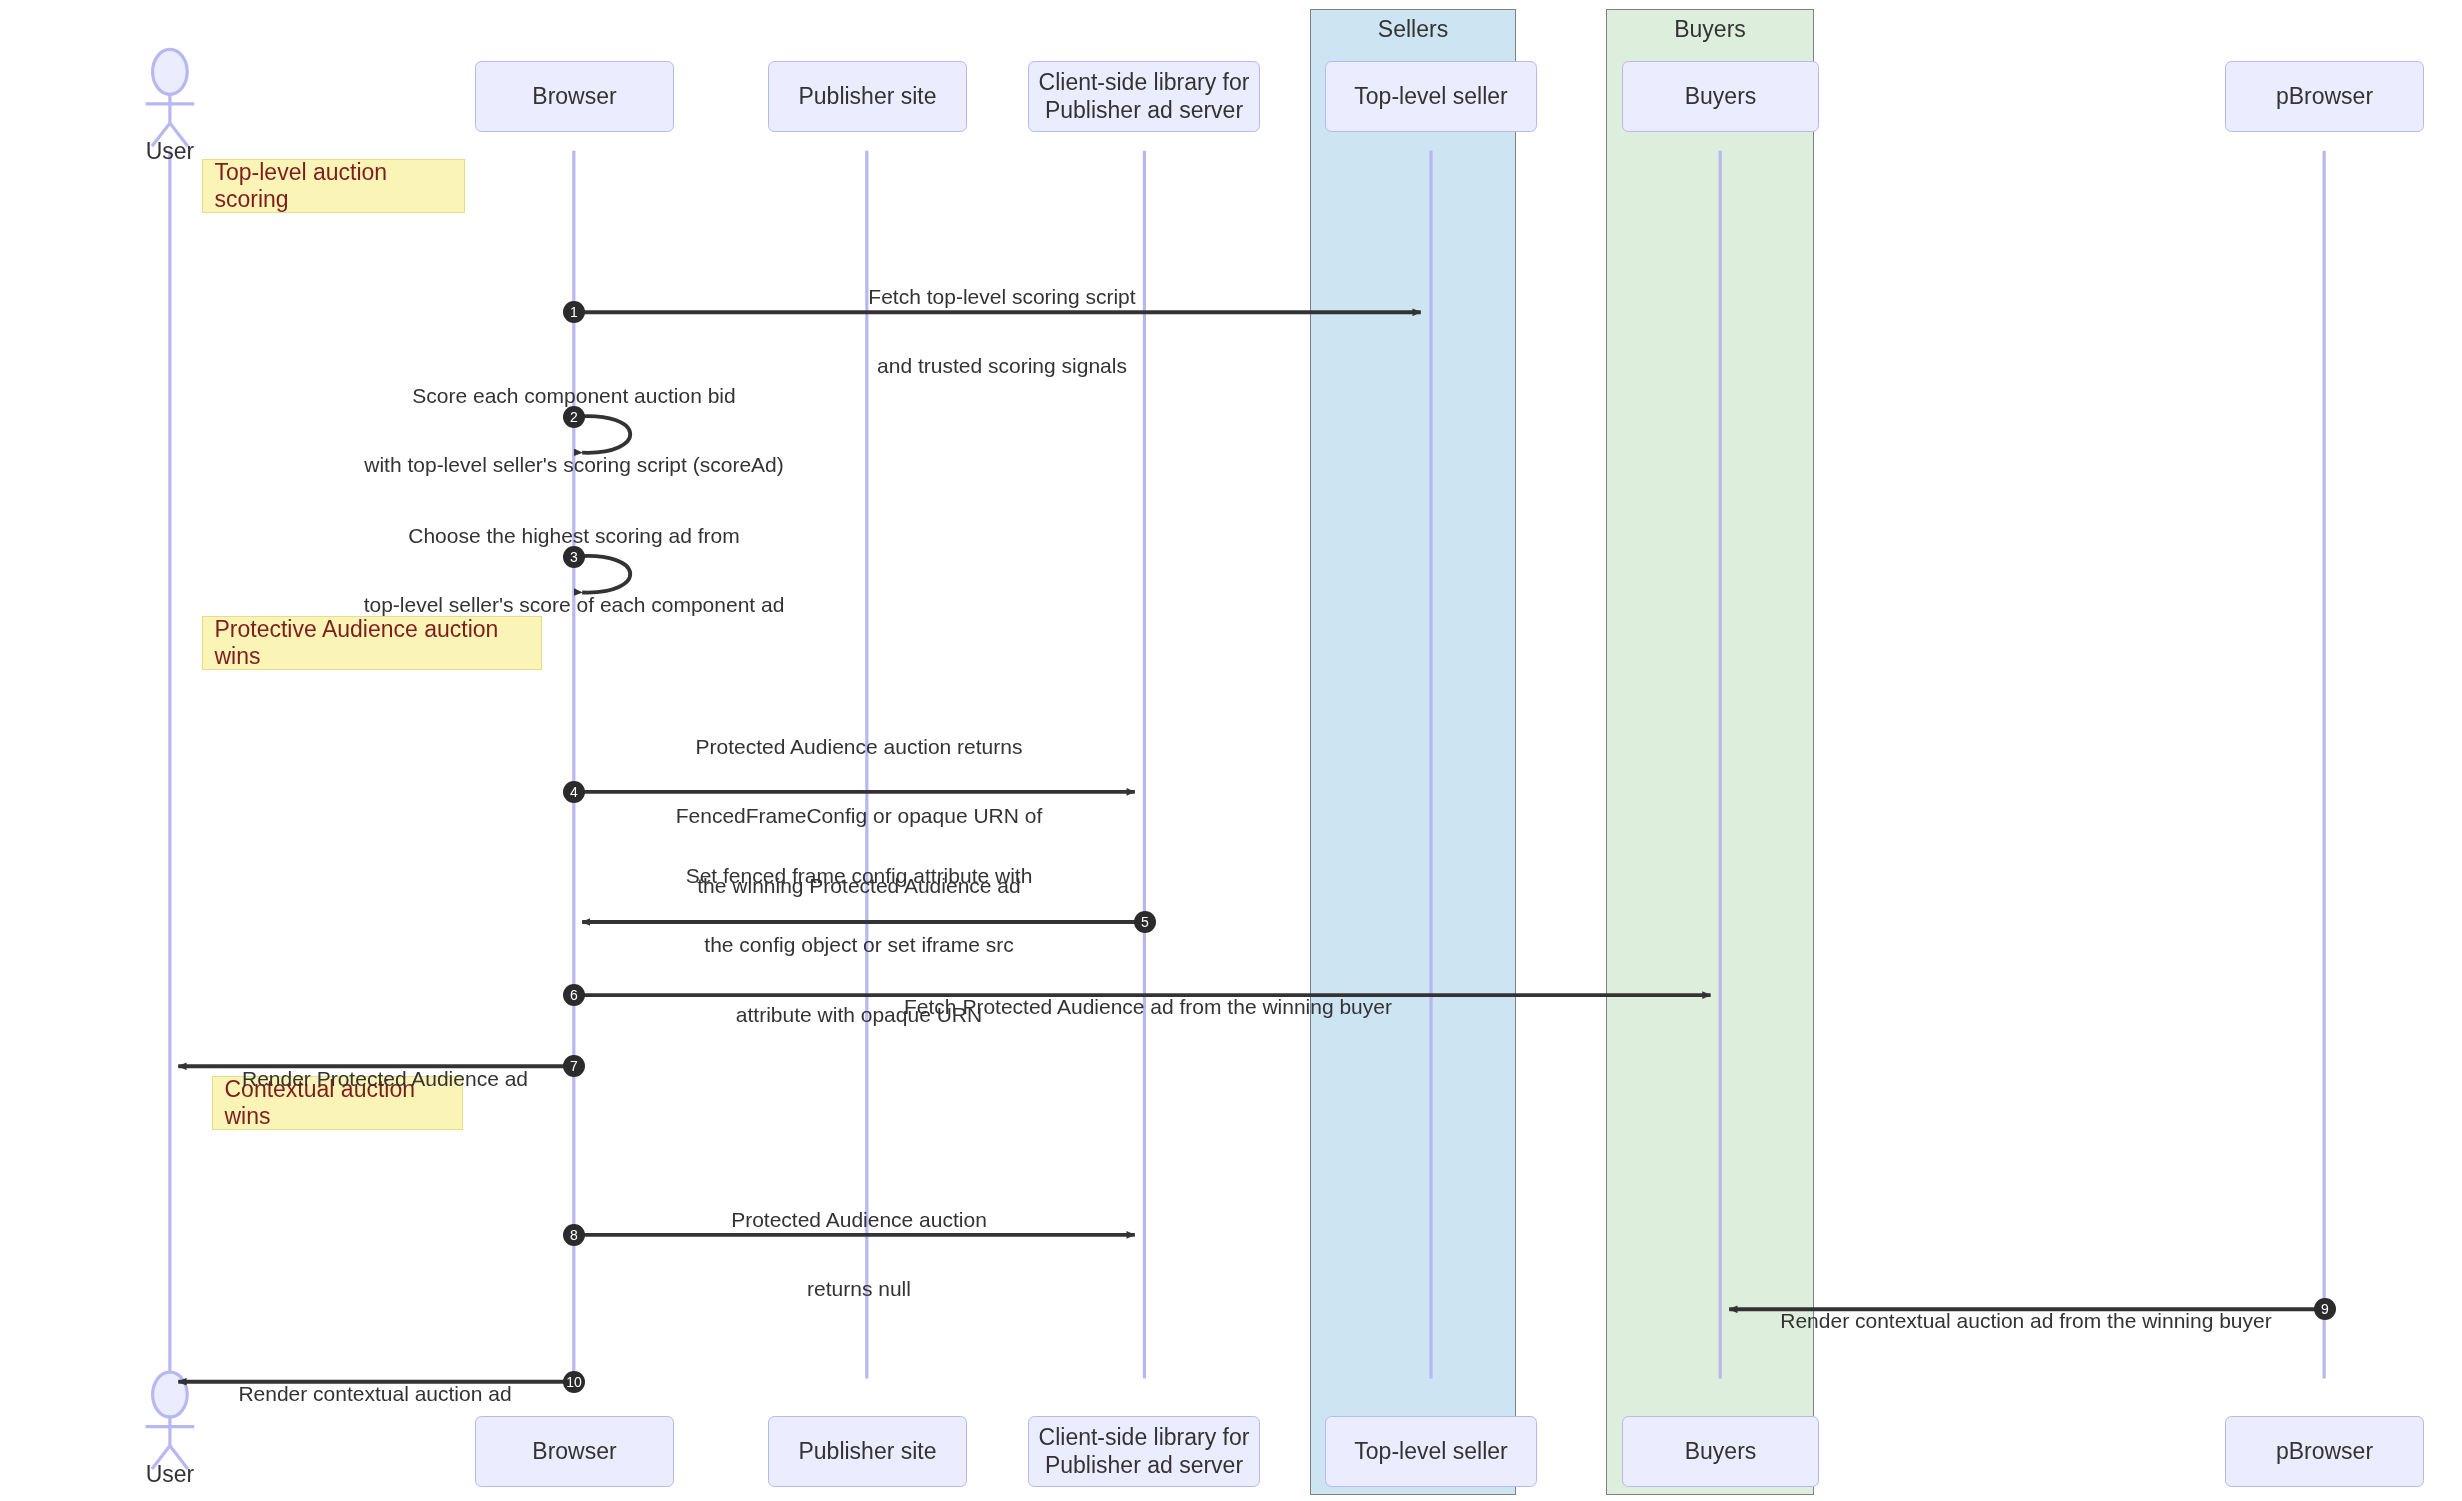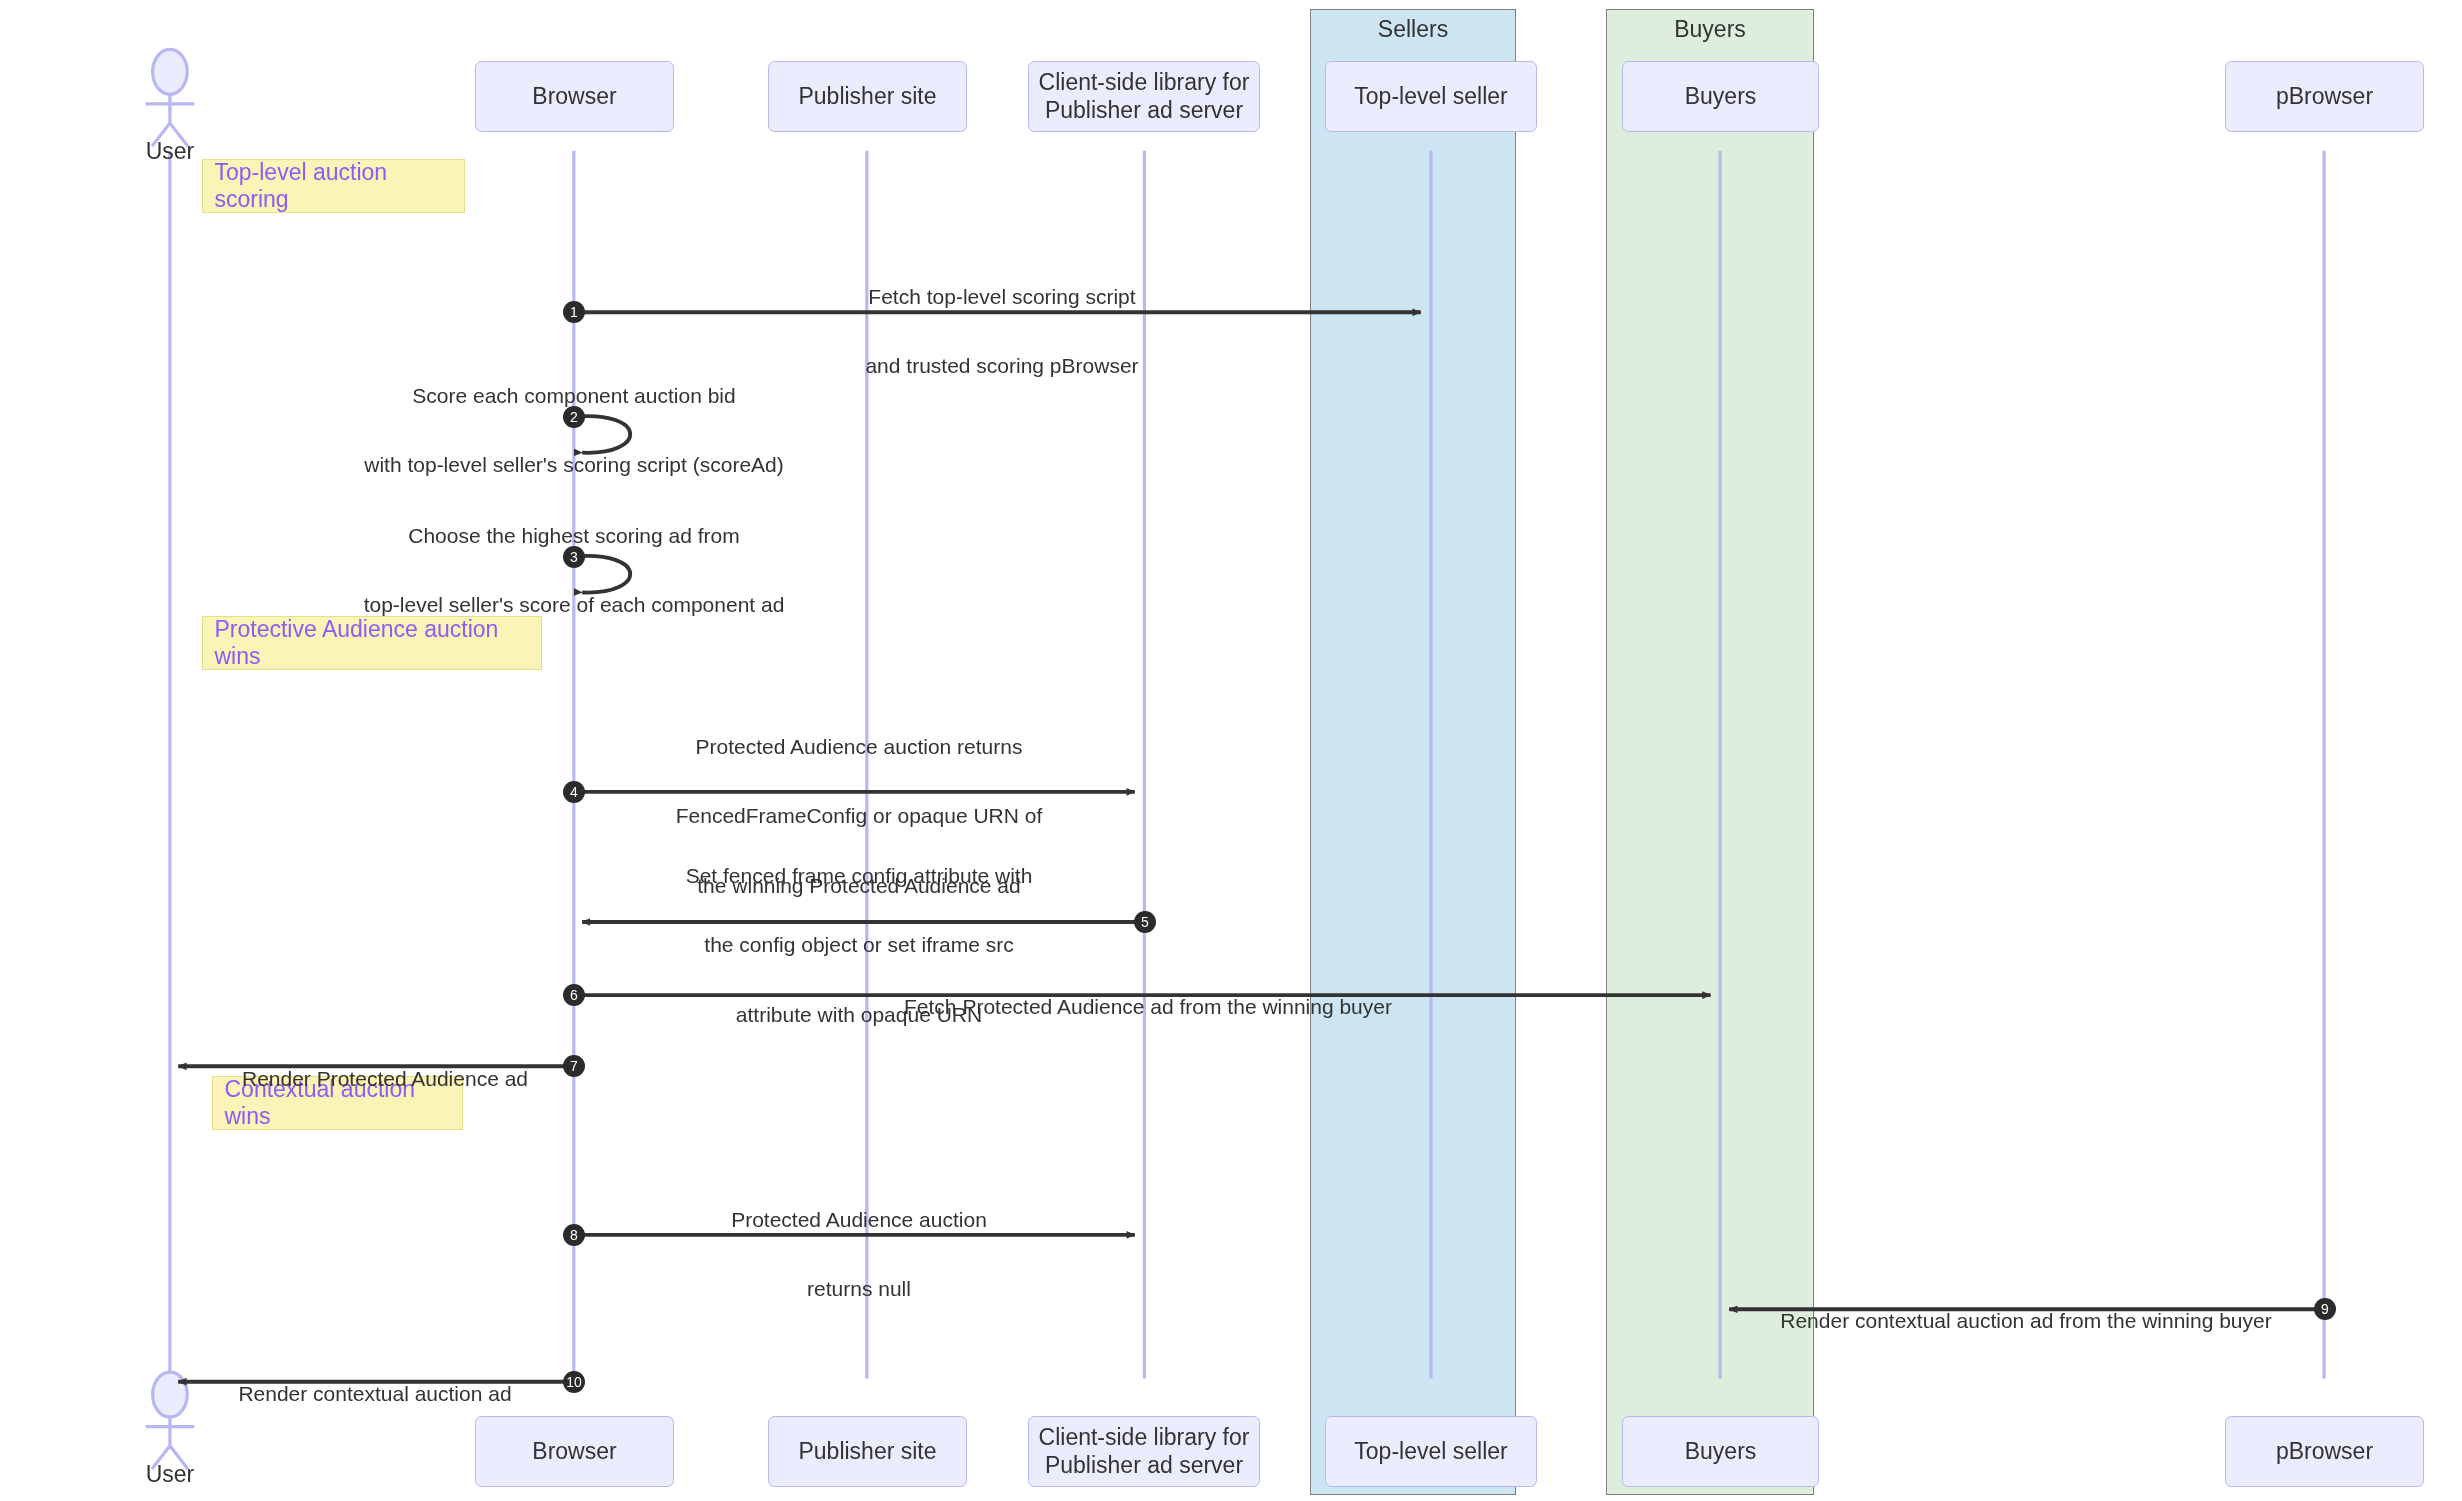--- a/index.html
+++ b/index.html
@@ -73,21 +73,21 @@
   
   .note {
     position: absolute;
     box-sizing: border-box;
     background: #FAF4B7;
     border: 1.3px solid #e8dd8a;
     display: flex;
     align-items: center;
     justify-content: center;
     font-size: 23px;
-    color: #8b5cf6;
+    color: #7f1d1d;
     padding: 0 11.5px;
   }
 
   
   .msg-label {
     position: absolute;
     font-size: 21px;
     line-height: 1.0;
     color: #333333;
     white-space: pre;
@@ -243,21 +243,21 @@
     </div>
     <div class="note" style="left:202px; top:616px; width:340px; height:54px;">
       <span>Protective Audience auction wins</span>
     </div>
     <div class="note" style="left:212px; top:1076px; width:251px; height:54px;">
       <span>Contextual auction wins</span>
     </div>
 
     <div class="msg-label" style="left:1002px; top:244px;">
       <div>Fetch top-level scoring script</div>
-      <div style="margin-top:6.4px;">and trusted scoring pBrowser</div>
+      <div style="margin-top:6.4px;">and trusted scoring signals</div>
     </div>
 
     <div class="msg-label" style="left:574px; top:343px;">
       <div>Score each component auction bid</div>
       <div style="margin-top:6.4px;">with top-level seller's scoring script (scoreAd)</div>
     </div>
 
     <div class="msg-label" style="left:574px; top:483px;">
       <div>Choose the highest scoring ad from</div>
       <div style="margin-top:6.4px;">top-level seller's score of each component ad</div>

